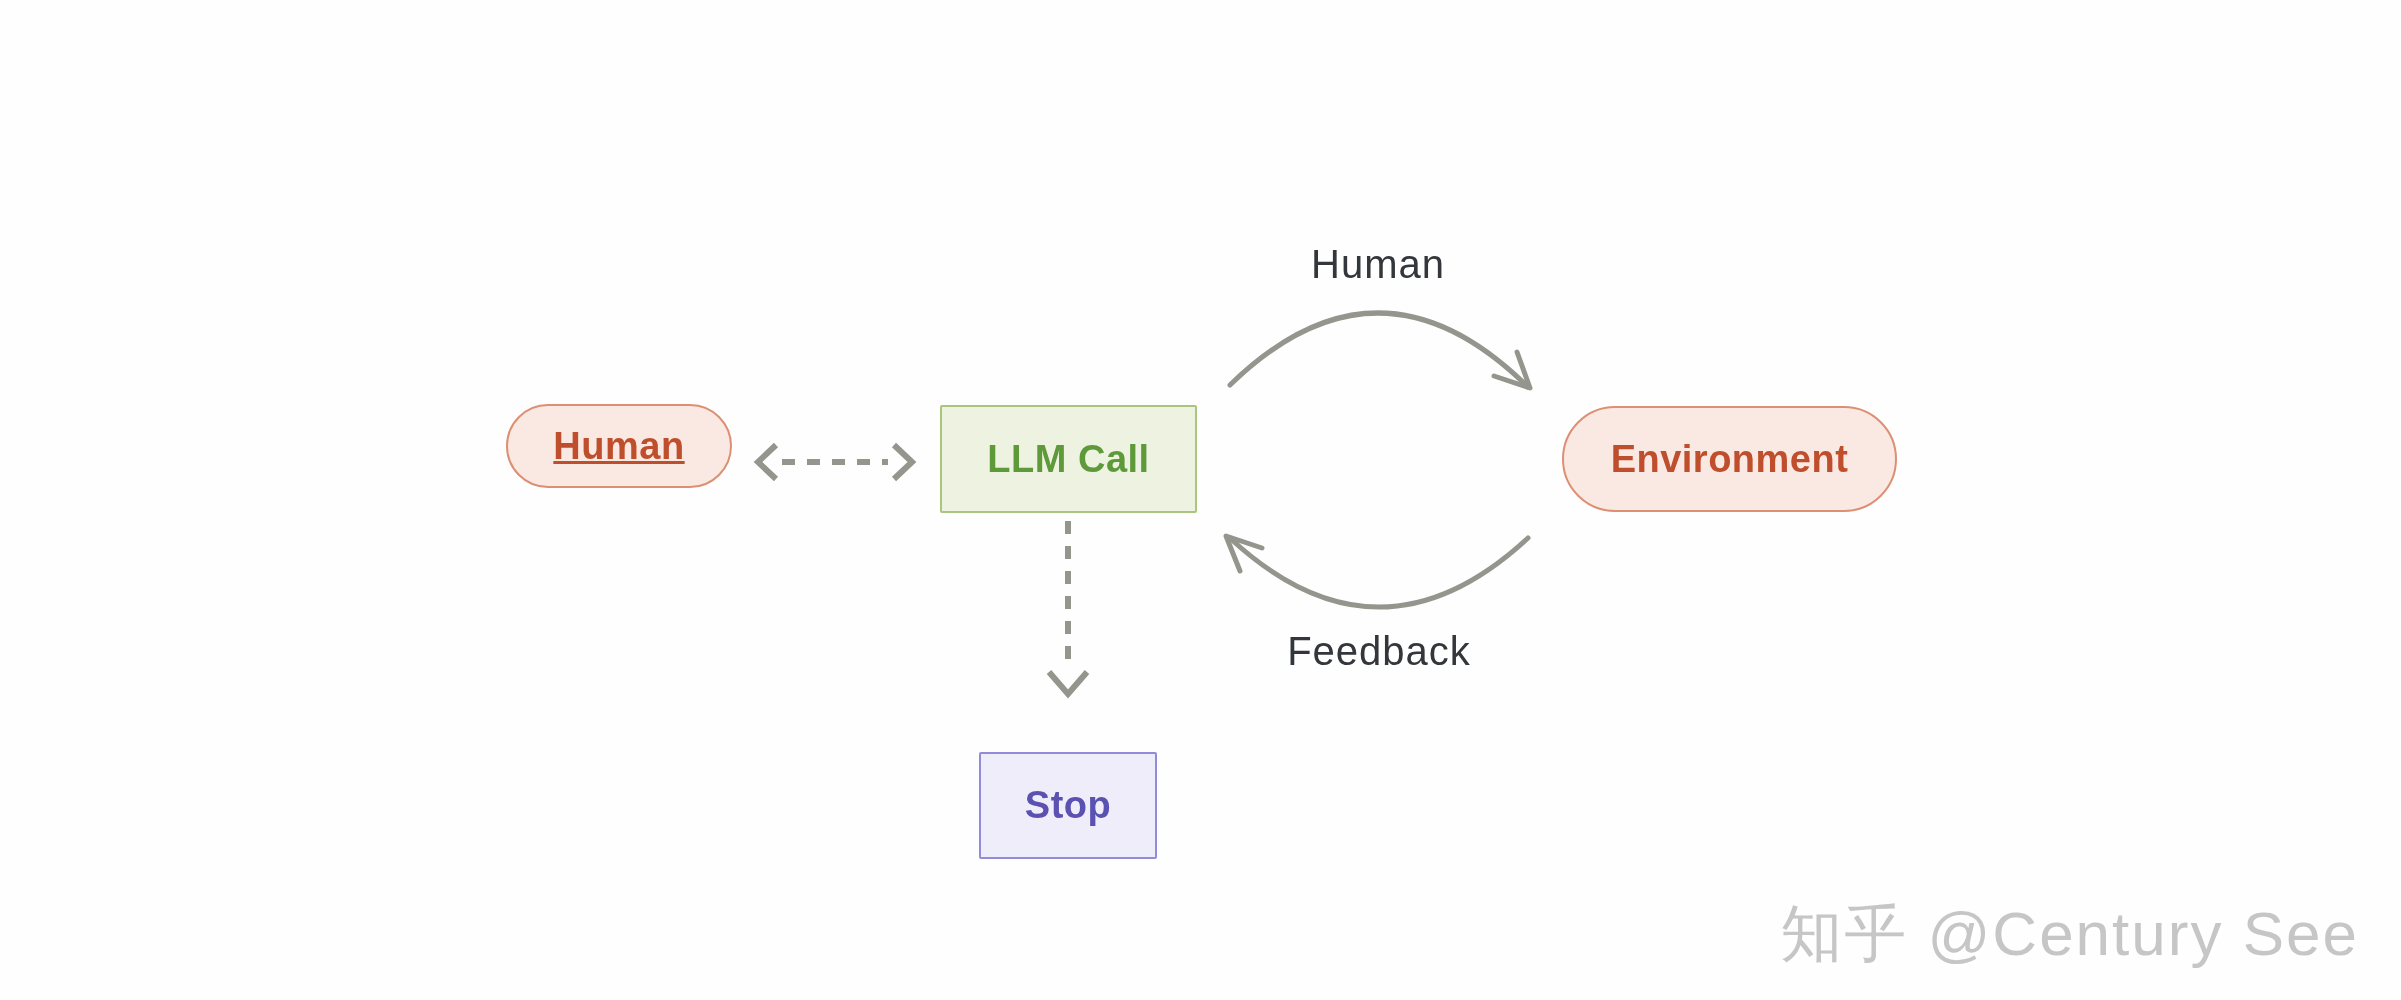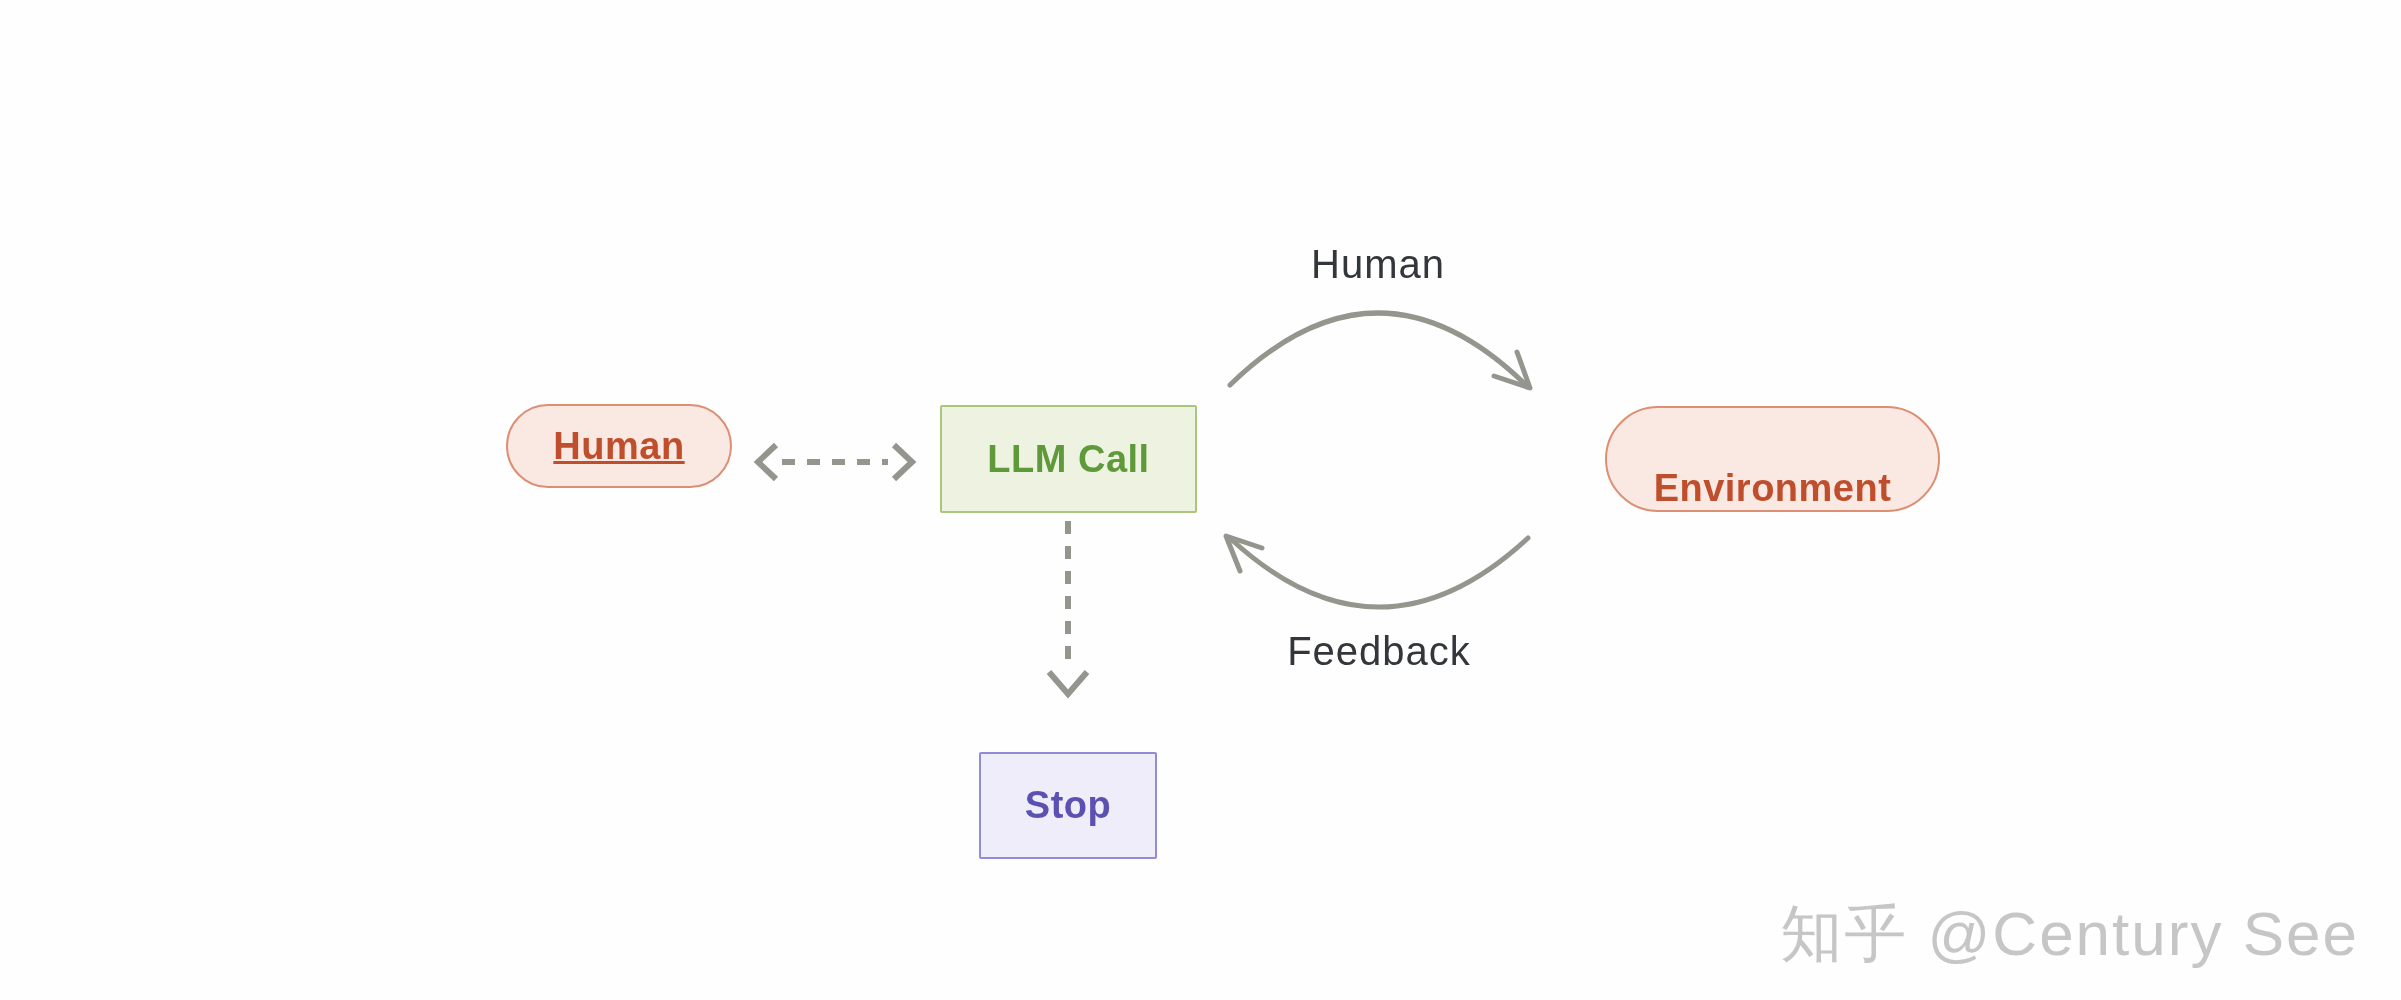--- a/index.html
+++ b/index.html
@@ -48,25 +48,24 @@
     color: var(--human-text, #bf4e2c);
     text-decoration: underline;
   }
   .node-llm {
     left: 940px; top: 405px; width: 257px; height: 108px;
     background: var(--llm-fill, #eef3e1);
     border: 2px solid var(--llm-border, #a8c67e);
     color: var(--llm-text, #5f9a3a);
   }
   .node-environment {
-    left: 1605px; top: 406px; width: 335px; height: 106px;
+    left: 1562px; top: 406px; width: 335px; height: 106px;
     background: var(--human-fill, #fae9e3);
     border: 2px solid var(--human-border, #dd8f74);
     color: var(--human-text, #bf4e2c);
-    align-items: flex-end;
   }
   .node-stop {
     left: 979px; top: 724px; width: 178px; height: 107px;
     background: var(--stop-fill, #eeedf9);
     border: 2px solid var(--stop-border, #918bda);
     color: var(--stop-text, #5b51b1);
     margin-top: 28px;
   }
 
   .edge-label {

